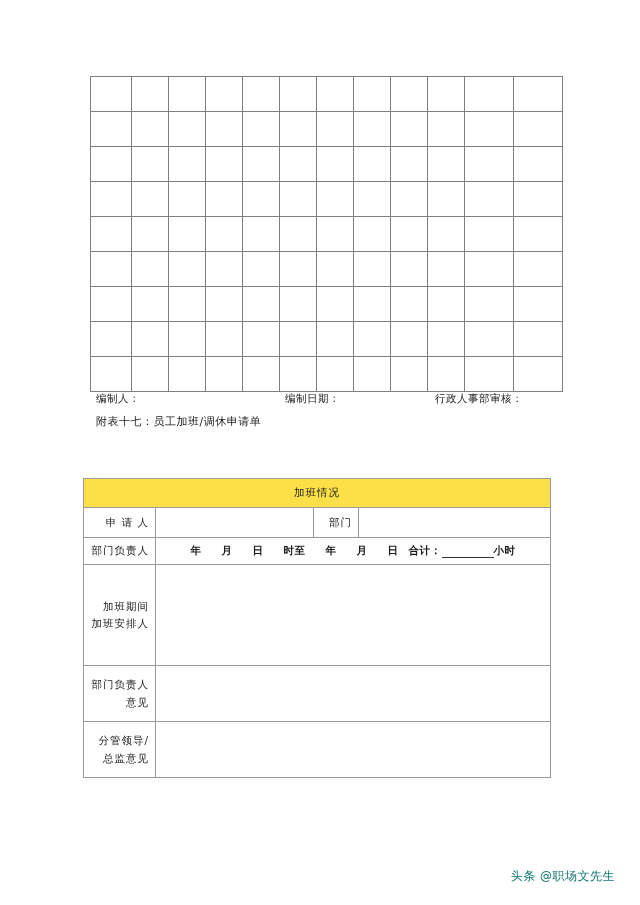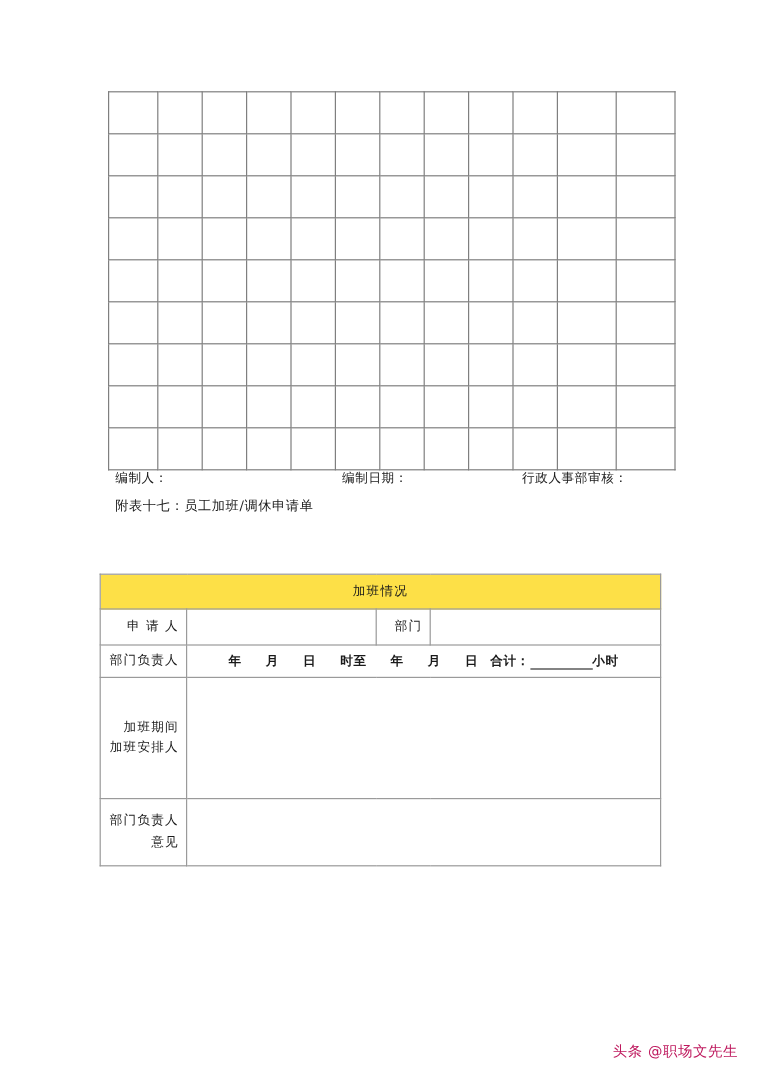--- a/index.html
+++ b/index.html
@@ -133,21 +133,21 @@
   }
 
   .cell-top { vertical-align: middle; }
 
   
   .watermark {
     position: absolute;
     right: 25px;
     top: 868px;
     font-size: 12px;
-    color: #be185d;
+    color: #0f766e;
     font-family: "DejaVu Sans", "Liberation Sans", sans-serif;
     letter-spacing: 0.5px;
     white-space: nowrap;
   }
 </style>
 </head>
 <body>
 
 <div class="page">
 
@@ -328,19 +328,26 @@
       </tr>
 
       <tr class="row-deptop">
         <td class="lbl lbl-2">
           <span>部门负责人</span><br>
           <span>意见</span>
         </td>
         <td colspan="3" class="cell-top"></td>
       </tr>
 
+      <tr class="row-leader">
+        <td class="lbl lbl-2">
+          <span>分管领导/</span><br>
+          <span>总监意见</span>
+        </td>
+        <td colspan="3" class="cell-top"></td>
+      </tr>
 
     </tbody>
   </table>
 
   <div class="watermark">头条 @职场文先生</div>
 
 </div>
 
 </body></html>

